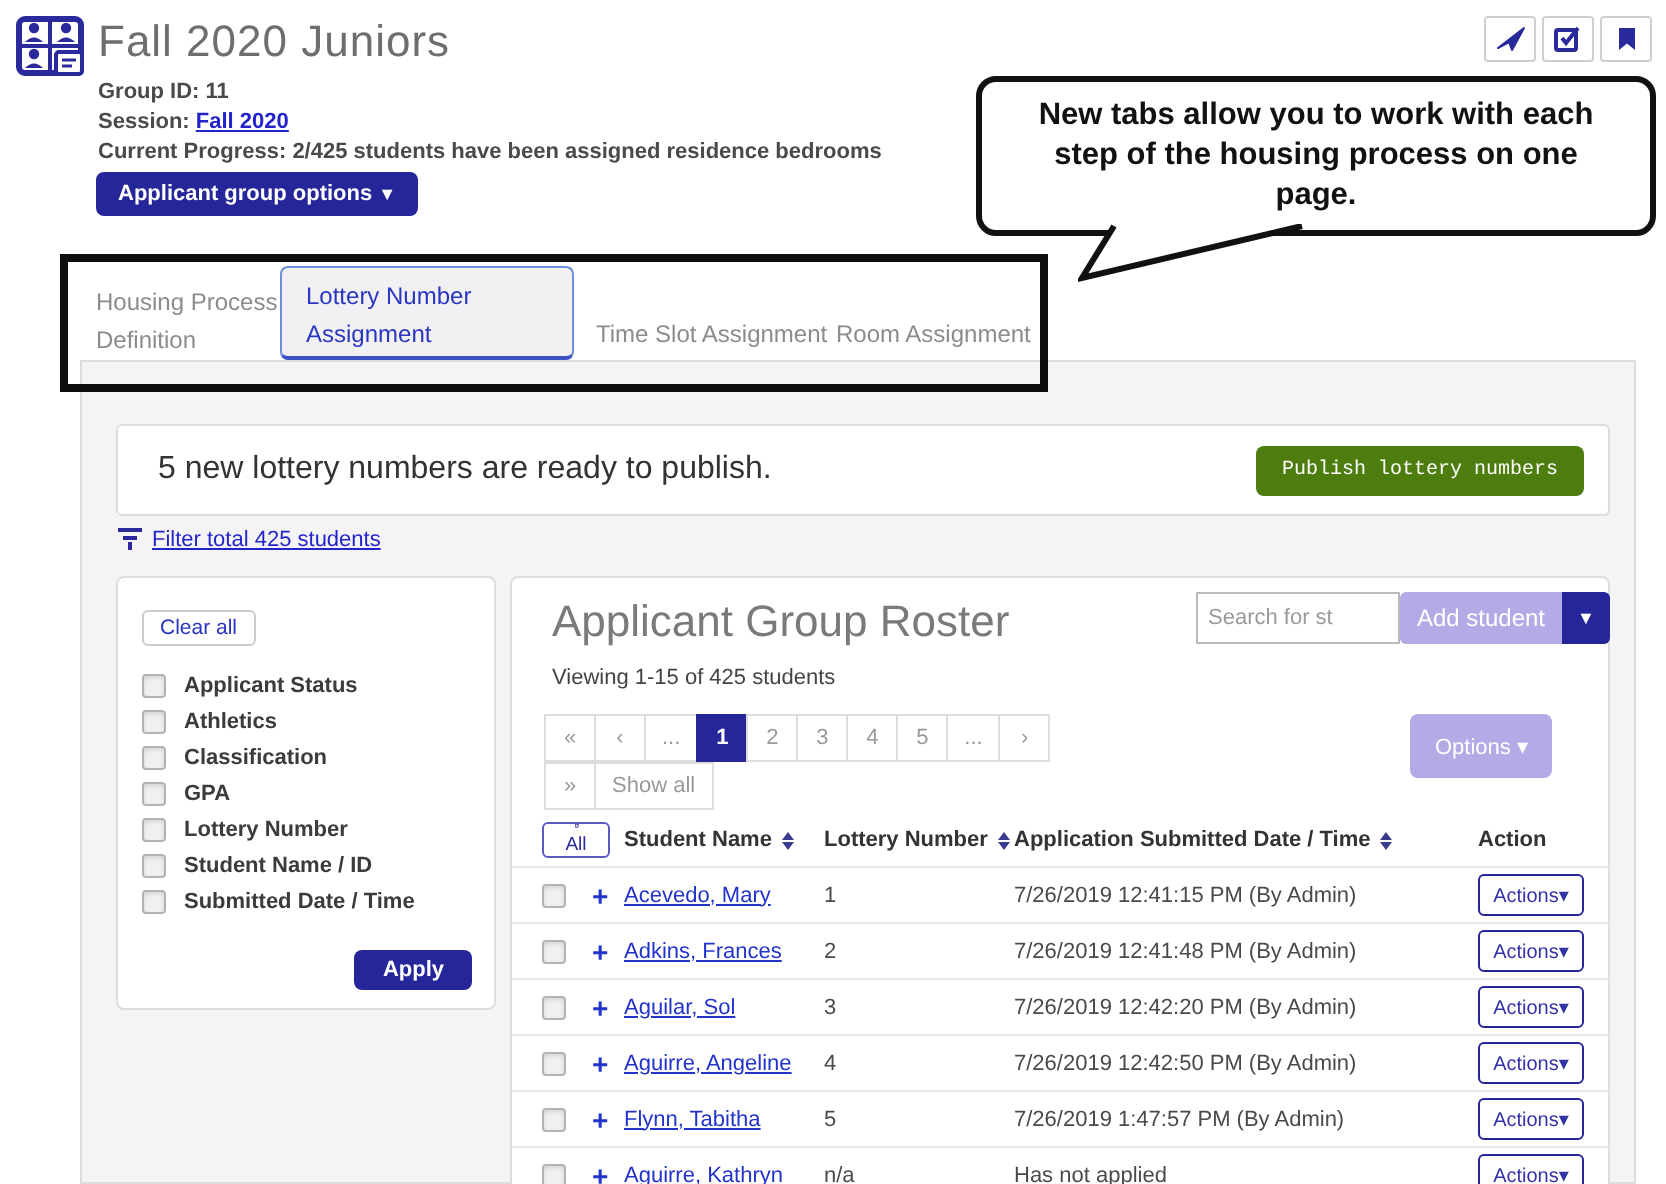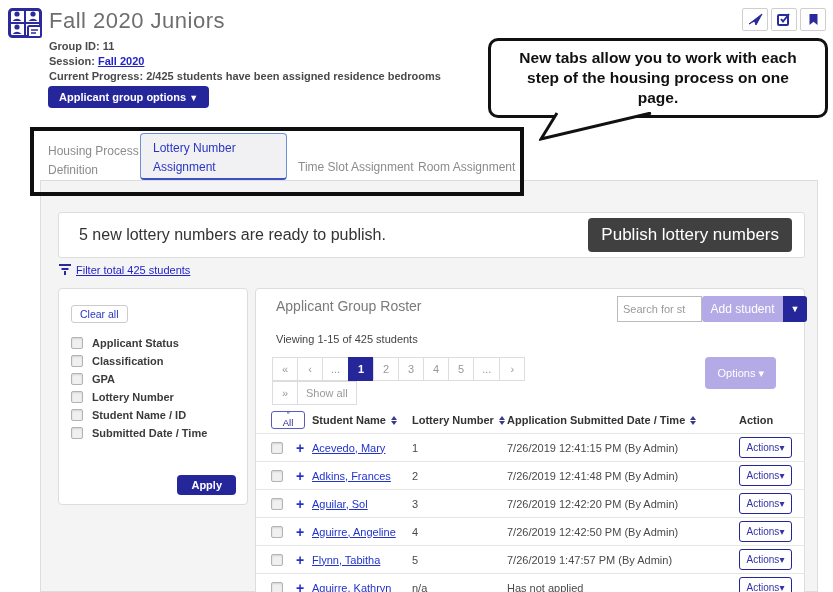--- a/index.html
+++ b/index.html
@@ -45,22 +45,22 @@
   .tab-room { left:418px; top:158px; }
 
   
   .content-panel { position:absolute; left:40px; top:180px; width:778px; height:412px;
                    background:#f4f4f4; border:1px solid #dcdcdc; }
 
   .notice-bar { position:absolute; left:58px; top:212px; width:747px; height:46px;
                 background:#fff; border:1px solid #ddd; border-radius:3px;
                 display:flex; align-items:center; padding:0 12px 0 20px; }
   .notice-text { font-size:16px; color:#333; flex:1; }
-  .btn-green { background:#404040; color:#fff; border:none; border-radius:4px;
-               font-size:17px; font-family:Liberation Sans, sans-serif; padding:7px 13px; cursor:pointer; }
+  .btn-green { background:#4d7c0f; color:#fff; border:none; border-radius:4px;
+               font-size:10px; font-family:Liberation Mono, monospace; padding:7px 13px; cursor:pointer; }
 
   .filter-link { position:absolute; left:58px; top:263px; display:flex; align-items:center;
                  gap:4px; font-size:11px; color:#2323cc; cursor:pointer; }
   .filter-link span { text-decoration:underline; }
 
   
   .filter-panel { position:absolute; left:58px; top:288px; width:190px; height:217px;
                   background:#fff; border:1px solid #ddd; border-radius:4px; padding:10px 12px; }
   .filter-head { display:flex; justify-content:space-between; align-items:center; }
   .filter-title { font-size:15px; color:#7c7c7c; }
@@ -71,24 +71,24 @@
   .filter-opt { display:flex; align-items:center; gap:9px; height:18px; font-size:11px;
                 font-weight:700; color:#3b3b3b; }
   input.cbx { appearance:none; -webkit-appearance:none; width:12px; height:12px;
               background:#f0f0f0; border:1px solid #b3b3b3; border-radius:2px;
               box-shadow:inset 0 1px 2px rgba(0,0,0,.12); cursor:pointer; flex:0 0 auto; }
   .apply-btn { position:absolute; right:11px; bottom:9px; padding:4px 14px; }
 
   
   .roster-panel { position:absolute; left:255px; top:288px; width:550px; height:310px;
                   background:#fff; border:1px solid #ddd; border-radius:4px 4px 0 0; }
-  .roster-title { position:absolute; left:20px; top:9px; font-size:14px; color:#7a7a7a; }
+  .roster-title { position:absolute; left:20px; top:9px; font-size:22px; color:#7a7a7a; }
   .search-group { position:absolute; left:342px; top:7px; display:flex; }
-  .search-input { width:85px; height:26px; border:1px solid #bbb; font-size:11px;
-                  font-family:inherit; padding:0 5px; color:#333;margin-left:19px; }
+  .search-input { width:102px; height:26px; border:1px solid #bbb; font-size:11px;
+                  font-family:inherit; padding:0 5px; color:#333; }
   .search-input::placeholder { color:#9a9a9a; }
   .btn-lav { background:#b3aae6; color:#fff; border:none; font-size:12px;
              font-family:inherit; cursor:pointer; }
   .add-btn { width:81px; height:26px; border-radius:3px 0 0 3px; }
   .add-caret-btn { width:24px; height:26px; background:#26269b; color:#fff; border:none;
                    border-radius:0 3px 3px 0; font-size:9px; cursor:pointer; }
   .viewing { position:absolute; left:20px; top:44px; font-size:11px; color:#444; }
 
   .pager { position:absolute; left:17px; top:68px; display:flex; }
   .pager2 { top:92px; }
@@ -201,20 +201,24 @@
     </svg>
     <span>Filter total 425 students</span>
   </div>
 
   <div class="filter-panel">
     <button class="clear-all-btn">Clear all</button>
     <div class="filter-opts">
       <label class="filter-opt">
           <input type="checkbox" class="cbx" style="">
           <span>Applicant Status</span>
+        </label>
+      <label class="filter-opt">
+          <input type="checkbox" class="cbx" style="">
+          <span>Athletics</span>
         </label>
       <label class="filter-opt">
           <input type="checkbox" class="cbx" style="">
           <span>Classification</span>
         </label>
       <label class="filter-opt">
           <input type="checkbox" class="cbx" style="">
           <span>GPA</span>
         </label>
       <label class="filter-opt">

